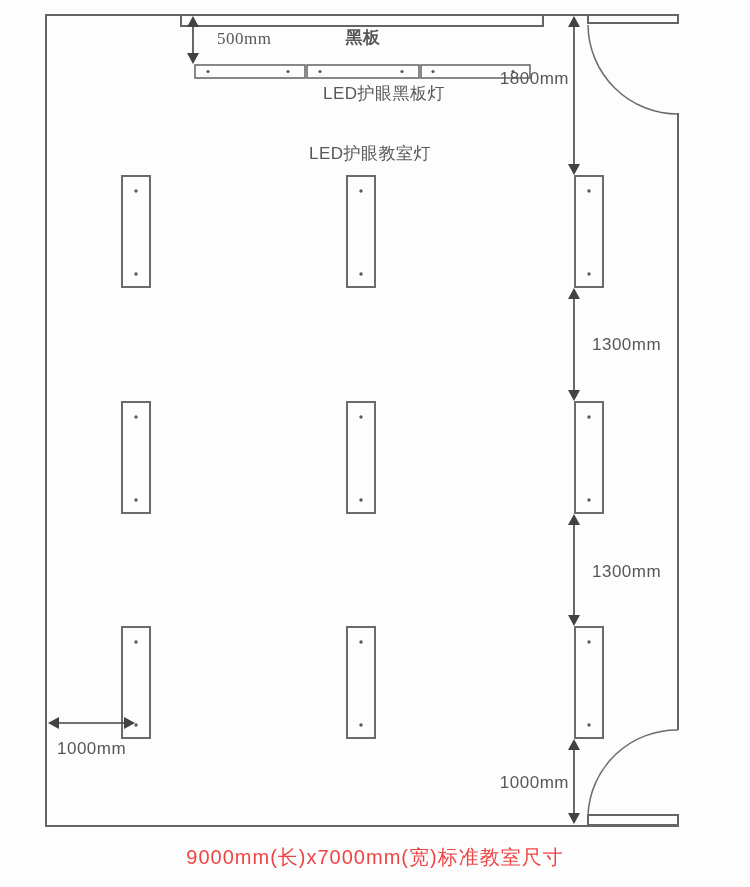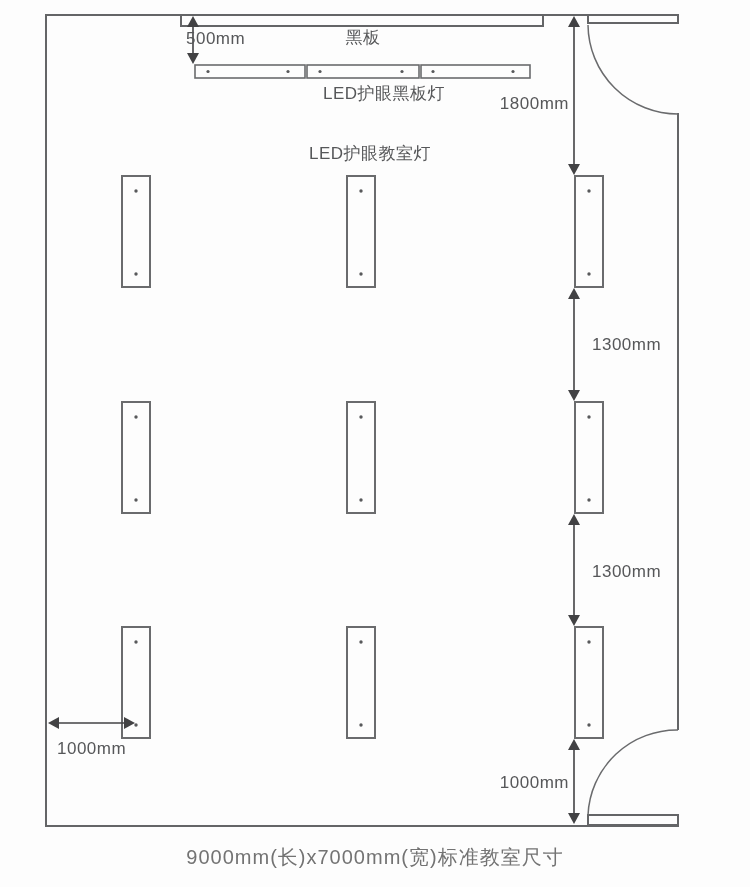--- a/index.html
+++ b/index.html
@@ -9,21 +9,21 @@
   }
   .plan-svg{position:absolute;left:0;top:0;}
   .label{
     position:absolute;color:#565759;font-size:17px;line-height:1.1;
     white-space:nowrap;letter-spacing:0.5px;
   }
   .label.right{text-align:right;}
   .label.center{text-align:center;}
   .caption{
     position:absolute;left:0;top:844px;width:750px;text-align:center;
-    color:#737373;font-size:20px;letter-spacing:1px;white-space:nowrap;
+    color:#ef4444;font-size:20px;letter-spacing:1px;white-space:nowrap;
   }
 </style>
 </head>
 <body>
 
 <div class="canvas">
 
   <svg class="plan-svg" width="750" height="887" viewBox="0 0 750 887">
 
     <g stroke="#646567" stroke-width="2" fill="none">
@@ -141,27 +141,27 @@
       </g>
 
       <g>
         <polygon points="48,723 59,717 59,729" stroke="none"></polygon>
         <line x1="56" y1="723" x2="127" y2="723"></line>
         <polygon points="135,723 124,717 124,729" stroke="none"></polygon>
       </g>
     </g>
   </svg>
 
-  <div class="label center" style="left:318px;top:29px;width:90px;">黑板</div>
+  <div class="label center" style="left:318px;top:29px;width:90px;font-weight:bold;">黑板</div>
 
-  <div class="label" style="left:186px;top:30px;">500mm</div>
+  <div class="label" style="left:217px;top:30px;font-family:Liberation Serif, serif;">500mm</div>
 
   <div class="label" style="left:301px;top:85px;margin-left:22px;">LED护眼黑板灯</div>
 
-  <div class="label right" style="left:497px;top:95px;width:72px;text-align:right;">1800mm</div>
+  <div class="label right" style="left:497px;top:70px;width:72px;text-align:right;">1800mm</div>
 
   <div class="label" style="left:301px;top:145px;margin-left:8px;">LED护眼教室灯</div>
 
   <div class="label" style="left:592px;top:336px;">1300mm</div>
 
   <div class="label" style="left:592px;top:563px;">1300mm</div>
 
   <div class="label right" style="left:497px;top:774px;width:72px;">1000mm</div>
 
   <div class="label" style="left:57px;top:740px;">1000mm</div>

